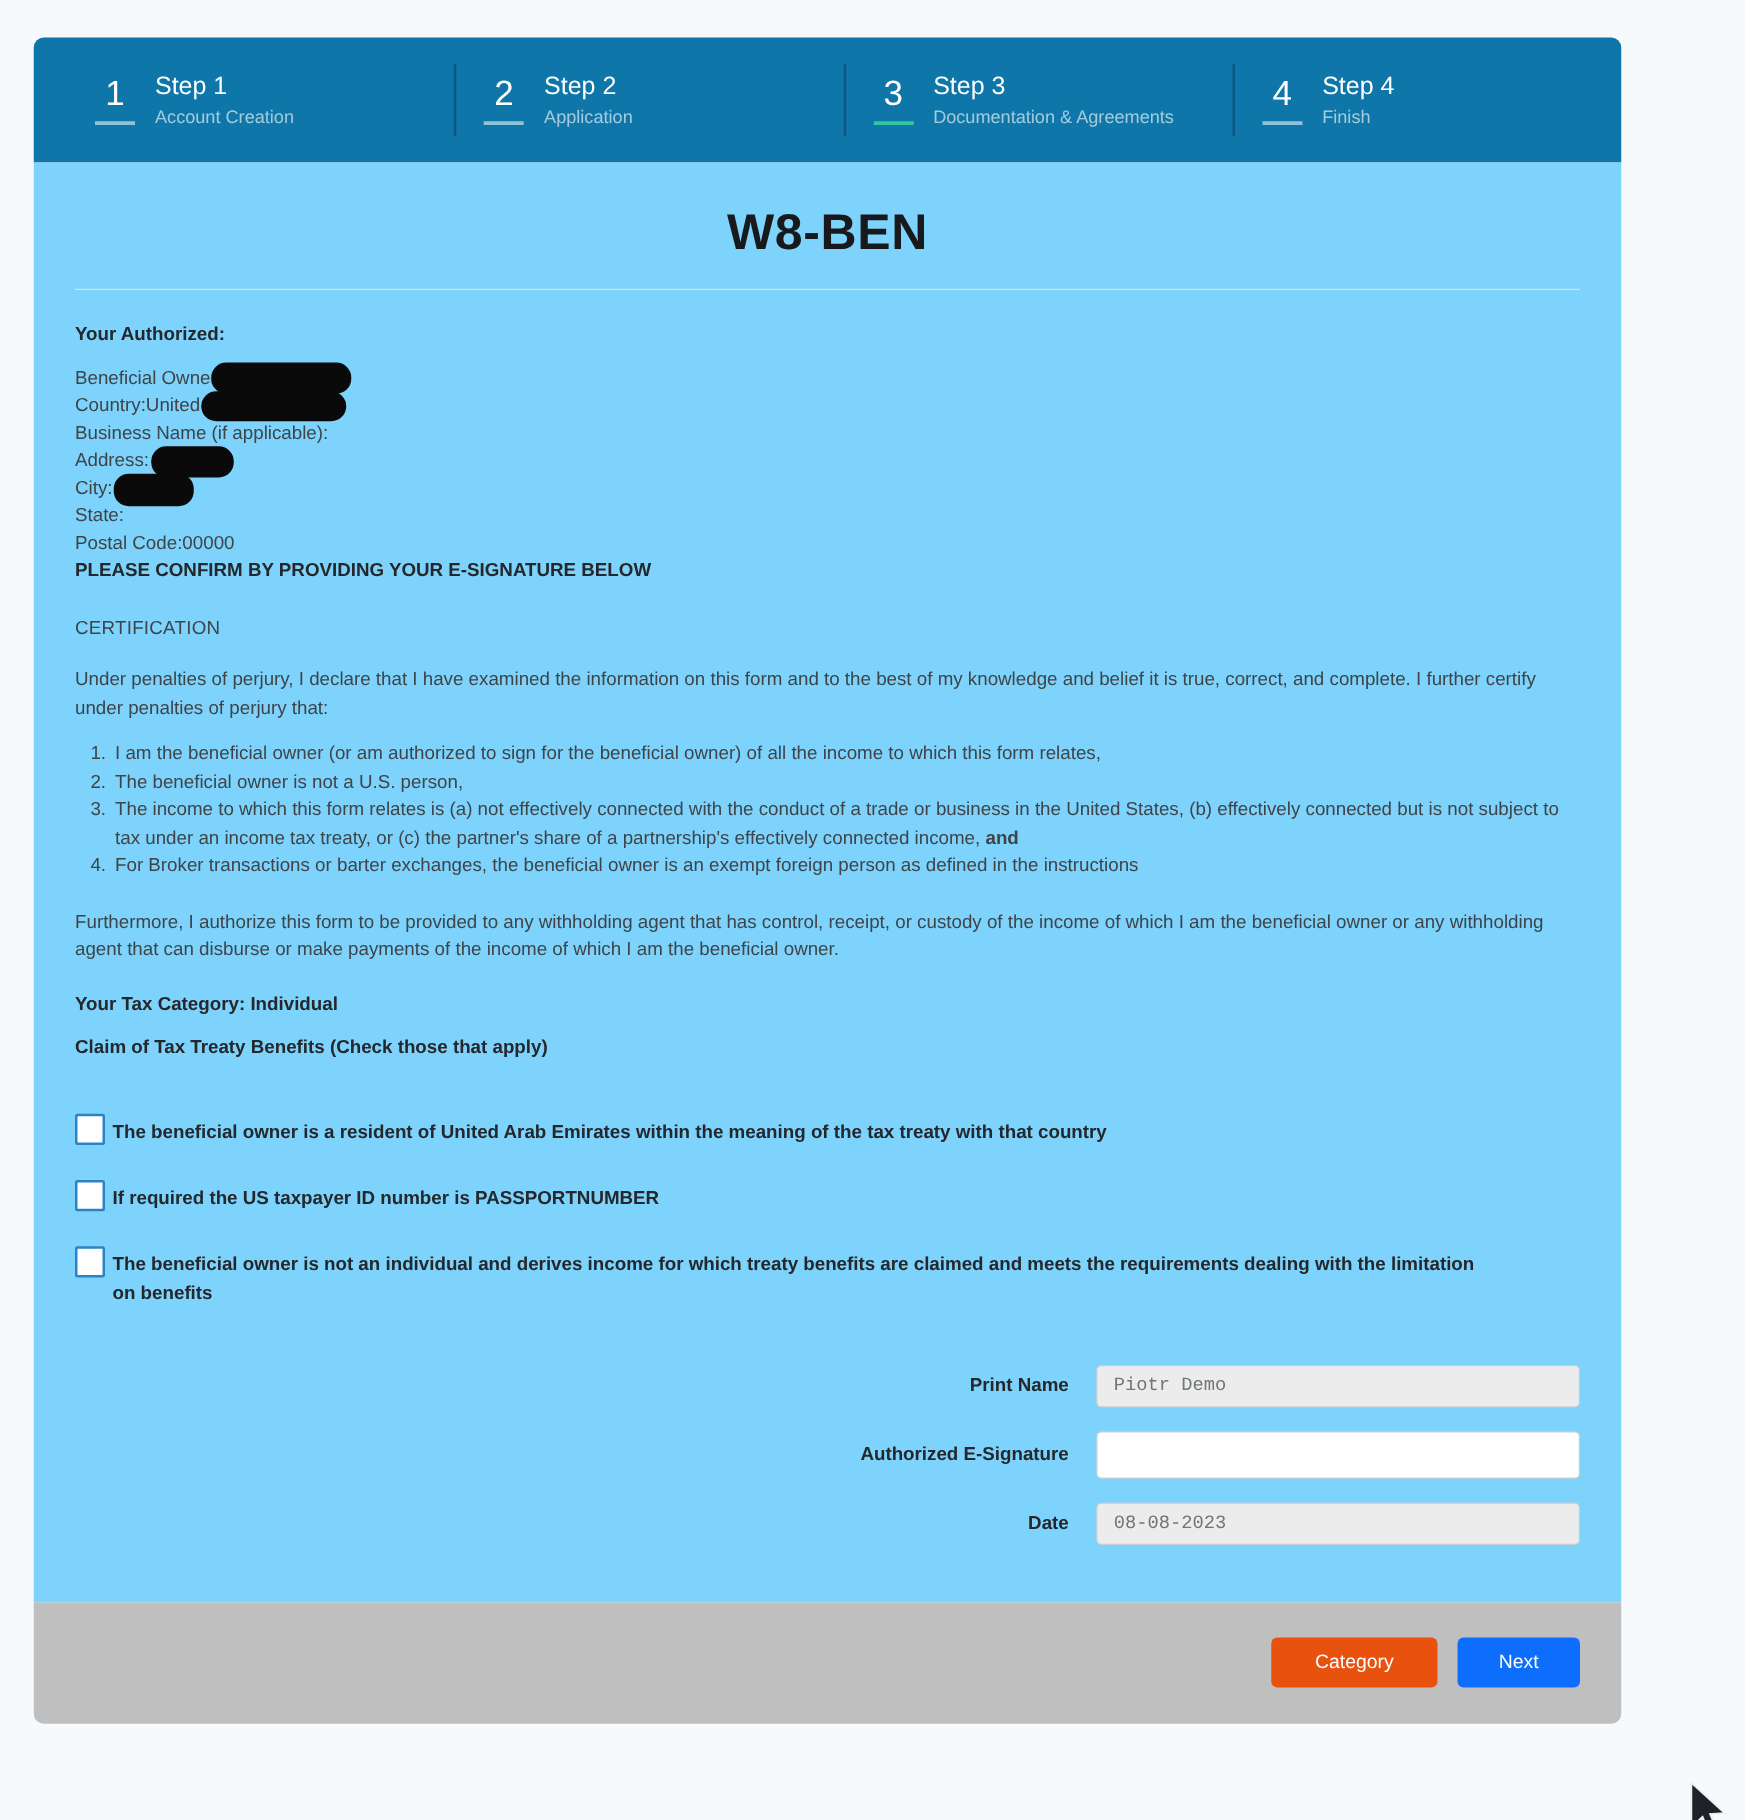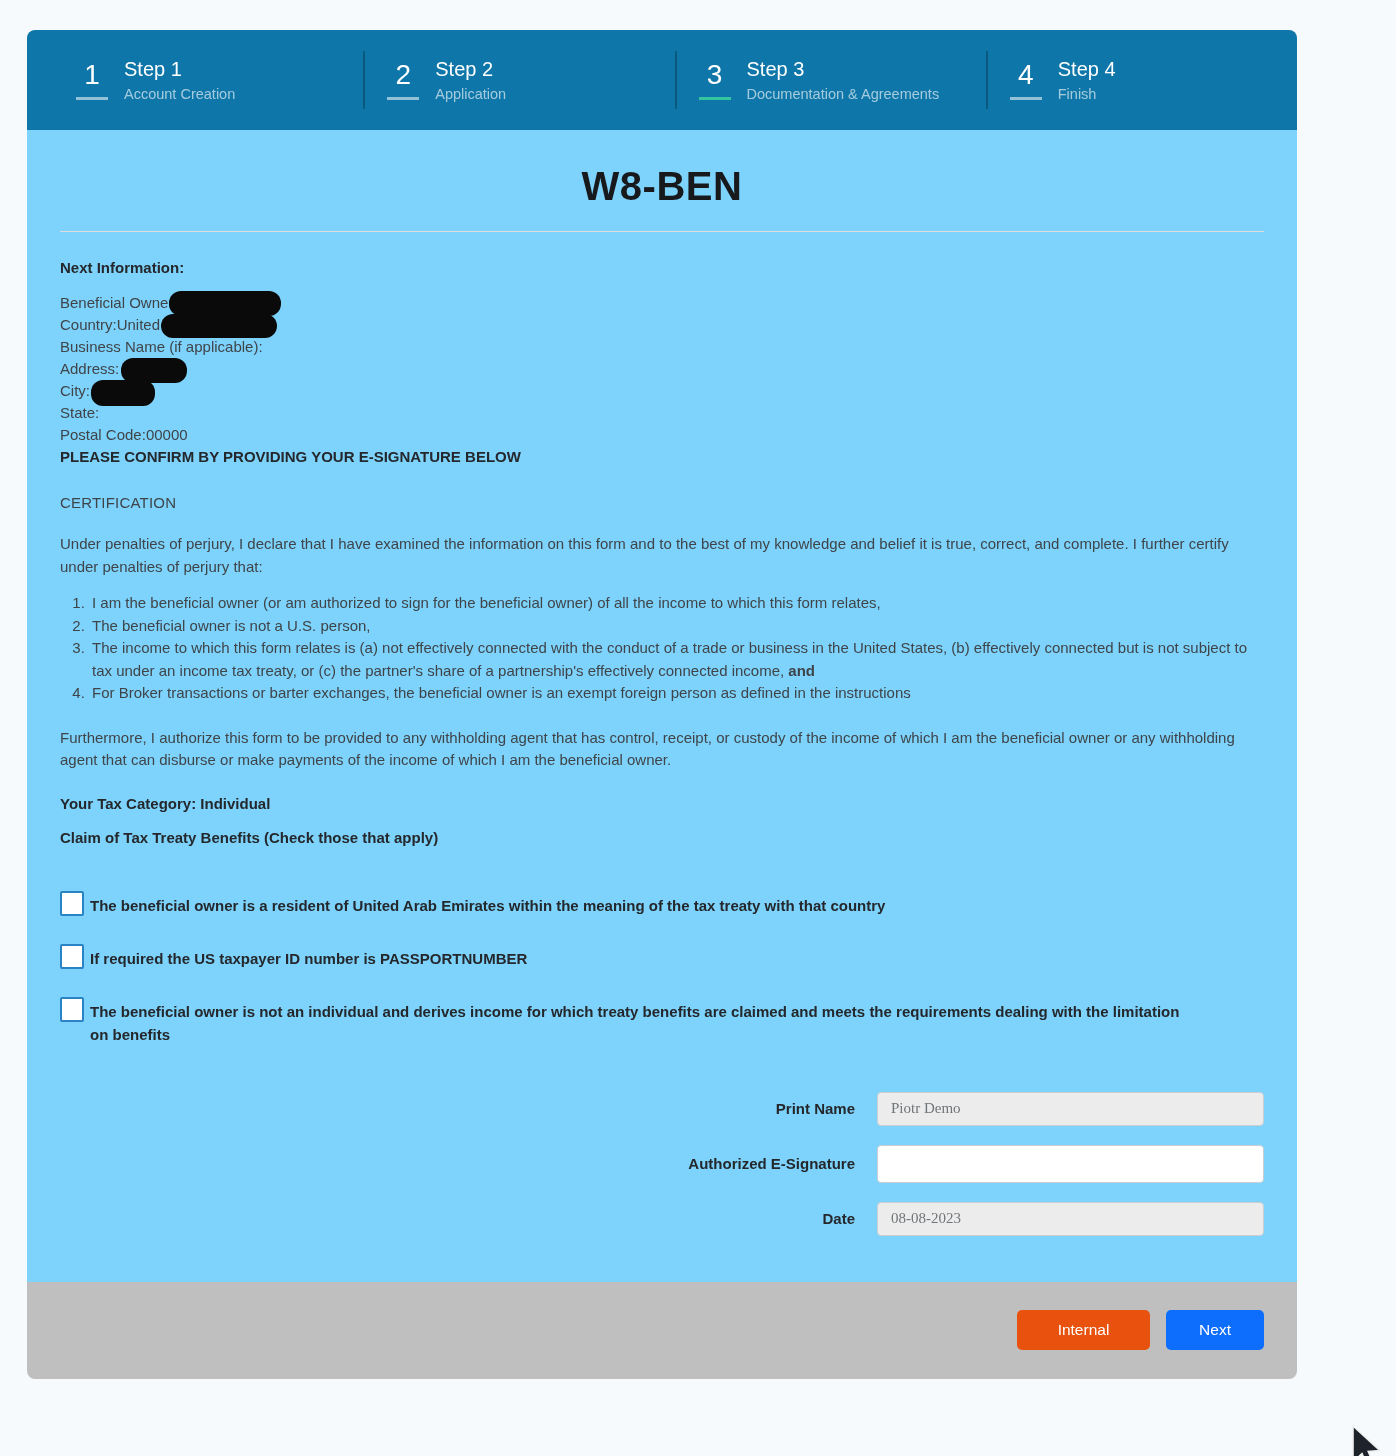--- a/index.html
+++ b/index.html
@@ -41,21 +41,21 @@
   .cb-row { display:flex; gap:6px; align-items:flex-start; margin-top:26px; }
   .cb-row.first { margin-top:44px; }
   .cb-box { width:24px; height:25px; flex:none; border:2px solid #2a83c5; border-radius:2px; background:#fff; margin-top:1px; cursor:pointer; }
   .cb-label { font-weight:700; color:#24272b; line-height:23px; max-width:1104px; padding-top:4px; }
 
   
   .fields { margin-top:46px; padding-bottom:46px; }
   .field-row { display:flex; justify-content:flex-end; align-items:center; margin-bottom:19px; }
   .field-row:last-child { margin-bottom:0; }
   .field-label { font-weight:700; color:#24272b; margin-right:22px; }
-  .field-input { width:387px; height:34px; border:1px solid #c9ced3; border-radius:4px; padding:0 13px; font-size:15px; font-family:Liberation Serif, serif; color:#707579; background:#fff; }
+  .field-input { width:387px; height:34px; border:1px solid #c9ced3; border-radius:4px; padding:0 13px; font-size:15px; font-family:Liberation Mono, monospace; color:#707579; background:#fff; }
   .field-input.disabled { background:#ececec; }
   .field-input.sig { height:38px; }
 
   
   .footer { height:97px; background:#bfbfbf; border-radius:0 0 8px 8px; display:flex; align-items:center; justify-content:flex-end; gap:16px; padding-right:33px; }
   .btn { height:40px; border:none; border-radius:5px; color:#fff; font-size:15.5px; font-family:inherit; cursor:pointer; }
   .btn-previous { width:133px; background:#e8520e; }
   .btn-next { width:98px; background:#0d6efd; }
 
   
@@ -95,21 +95,21 @@
           <div class="step-title">Step 4</div>
           <div class="step-subtitle">Finish</div>
         </div>
       </div>
     </div>
 
     <div class="content">
       <div class="form-title">W8-BEN</div>
       <hr class="title-rule">
 
-      <div class="bold-head info-heading">Next Information:</div>
+      <div class="bold-head info-heading">Your Authorized:</div>
 
       <div class="info-block">
         <div><span>Beneficial Owner</span><span class="redact r1"></span></div>
         <div><span>Country:United</span><span class="redact r2"></span></div>
         <div><span>Business Name (if applicable):</span></div>
         <div><span>Address:</span><span class="redact r4"></span></div>
         <div><span>City:</span><span class="redact r5"></span></div>
         <div><span>State:</span></div>
         <div><span>Postal Code:00000</span></div>
         <div class="confirm-line">PLEASE CONFIRM BY PROVIDING YOUR E-SIGNATURE BELOW</div>
@@ -154,21 +154,21 @@
           <input class="field-input sig" type="text" value="" style="">
         </div>
         <div class="field-row">
           <span class="field-label">Date</span>
           <input class="field-input disabled" type="text" disabled="" value="08-08-2023" style="">
         </div>
       </div>
     </div>
 
     <div class="footer">
-      <button class="btn btn-previous">Internal</button>
+      <button class="btn btn-previous">Category</button>
       <button class="btn btn-next">Next</button>
     </div>
   </div>
 
   <svg class="cursor" width="48" height="48" viewBox="0 0 24 24">
     <path d="M3 1 L3 19 L7.5 14.8 L10.4 21.4 L13.4 20.1 L10.6 13.7 L16.5 13.3 Z" fill="#1e222b" stroke="#f0f0f0" stroke-width="0.8"></path>
   </svg>
 </div>
 
 </body></html>

